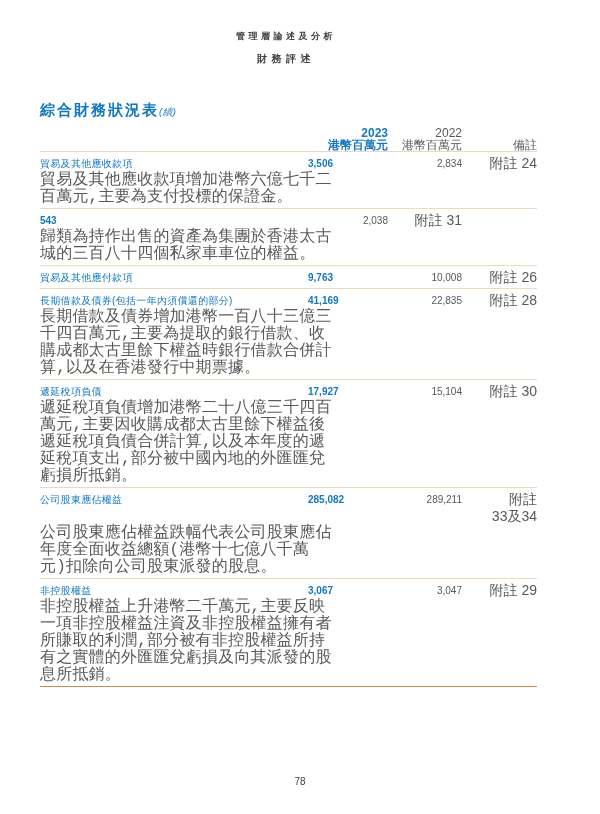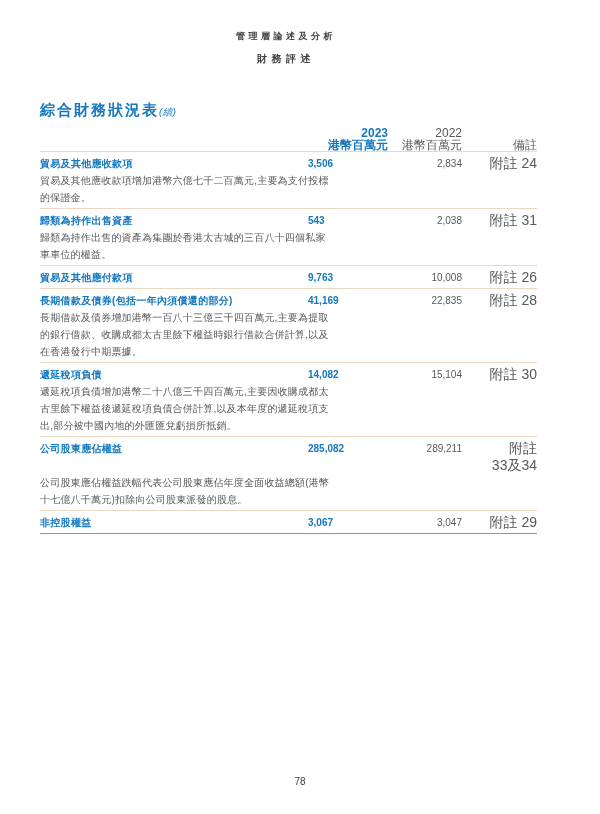--- a/index.html
+++ b/index.html
@@ -40,28 +40,29 @@
   .col-h.c2023{color:#1478be;font-weight:bold;}
   .col-h.c2022{color:#58595b;}
   .col-h.cnote{color:#58595b;align-self:end;}
   .divider{border:none;border-top:1px solid #edd9c2;margin:0;}
   .divider.final{border-top:1.6px solid #ce8a50;}
   .trow{padding:3px 0 2px;}
   .trow-line{
     display:grid;grid-template-columns:1fr 80px 74px 75px;
     align-items:start;line-height:17px;font-size:10px;
   }
-  .trow-label{color:#1478be;font-weight:bold;letter-spacing:0.3px;}
+  .trow-label{color:#1478be;font-weight:normal;letter-spacing:0.3px;}
   .v2023{color:#1478be;font-weight:bold;}
   .v2022{text-align:right;color:#58595b;}
   .vnote{text-align:right;color:#58595b;font-size:14px;}
   .vnote span{display:block;}
   .trow-desc{
-    width:292px;color:#58595b;font-size:10px;line-height:17px;
+    width:292px;color:#58595b;font-size:16px;line-height:17px;
     letter-spacing:0.2px;
+    font-family:Liberation Mono, monospace;
   }
   .page-number{
     position:absolute;top:776px;left:0;width:600px;
     text-align:center;font-size:10px;color:#414042;
   }
 </style>
 </head>
 <body>
 
 <div class="page-header">
@@ -96,21 +97,20 @@
       <div class="vnote">
           <span>附註 24</span>
         </div>
     </div>
     <div class="trow-desc">貿易及其他應收款項增加港幣六億七千二百萬元,主要為支付投標的保證金。</div>
   </div>
   <hr class="divider">
 
   <div class="trow">
     <div class="trow-line">
-      <div class="trow-label">歸類為持作出售資產</div>
       <div class="v2023">543</div>
       <div class="v2022">2,038</div>
       <div class="vnote">
           <span>附註 31</span>
         </div>
     </div>
     <div class="trow-desc">歸類為持作出售的資產為集團於香港太古城的三百八十四個私家車車位的權益。</div>
   </div>
   <hr class="divider">
 
@@ -135,21 +135,21 @@
           <span>附註 28</span>
         </div>
     </div>
     <div class="trow-desc">長期借款及債券增加港幣一百八十三億三千四百萬元,主要為提取的銀行借款、收購成都太古里餘下權益時銀行借款合併計算,以及在香港發行中期票據。</div>
   </div>
   <hr class="divider">
 
   <div class="trow">
     <div class="trow-line">
       <div class="trow-label">遞延稅項負債</div>
-      <div class="v2023">14,082</div>
+      <div class="v2023">17,927</div>
       <div class="v2022">15,104</div>
       <div class="vnote">
           <span>附註 30</span>
         </div>
     </div>
     <div class="trow-desc">遞延稅項負債增加港幣二十八億三千四百萬元,主要因收購成都太古里餘下權益後遞延稅項負債合併計算,以及本年度的遞延稅項支出,部分被中國內地的外匯匯兌虧損所抵銷。</div>
   </div>
   <hr class="divider">
 
   <div class="trow">
@@ -168,18 +168,19 @@
 
   <div class="trow">
     <div class="trow-line">
       <div class="trow-label">非控股權益</div>
       <div class="v2023">3,067</div>
       <div class="v2022">3,047</div>
       <div class="vnote">
           <span>附註 29</span>
         </div>
     </div>
+    <div class="trow-desc">非控股權益上升港幣二千萬元,主要反映一項非控股權益注資及非控股權益擁有者所賺取的利潤,部分被有非控股權益所持有之實體的外匯匯兌虧損及向其派發的股息所抵銷。</div>
   </div>
   <hr class="divider final">
 
 </div>
 
 <div class="page-number">78</div>
 
 </body></html>

